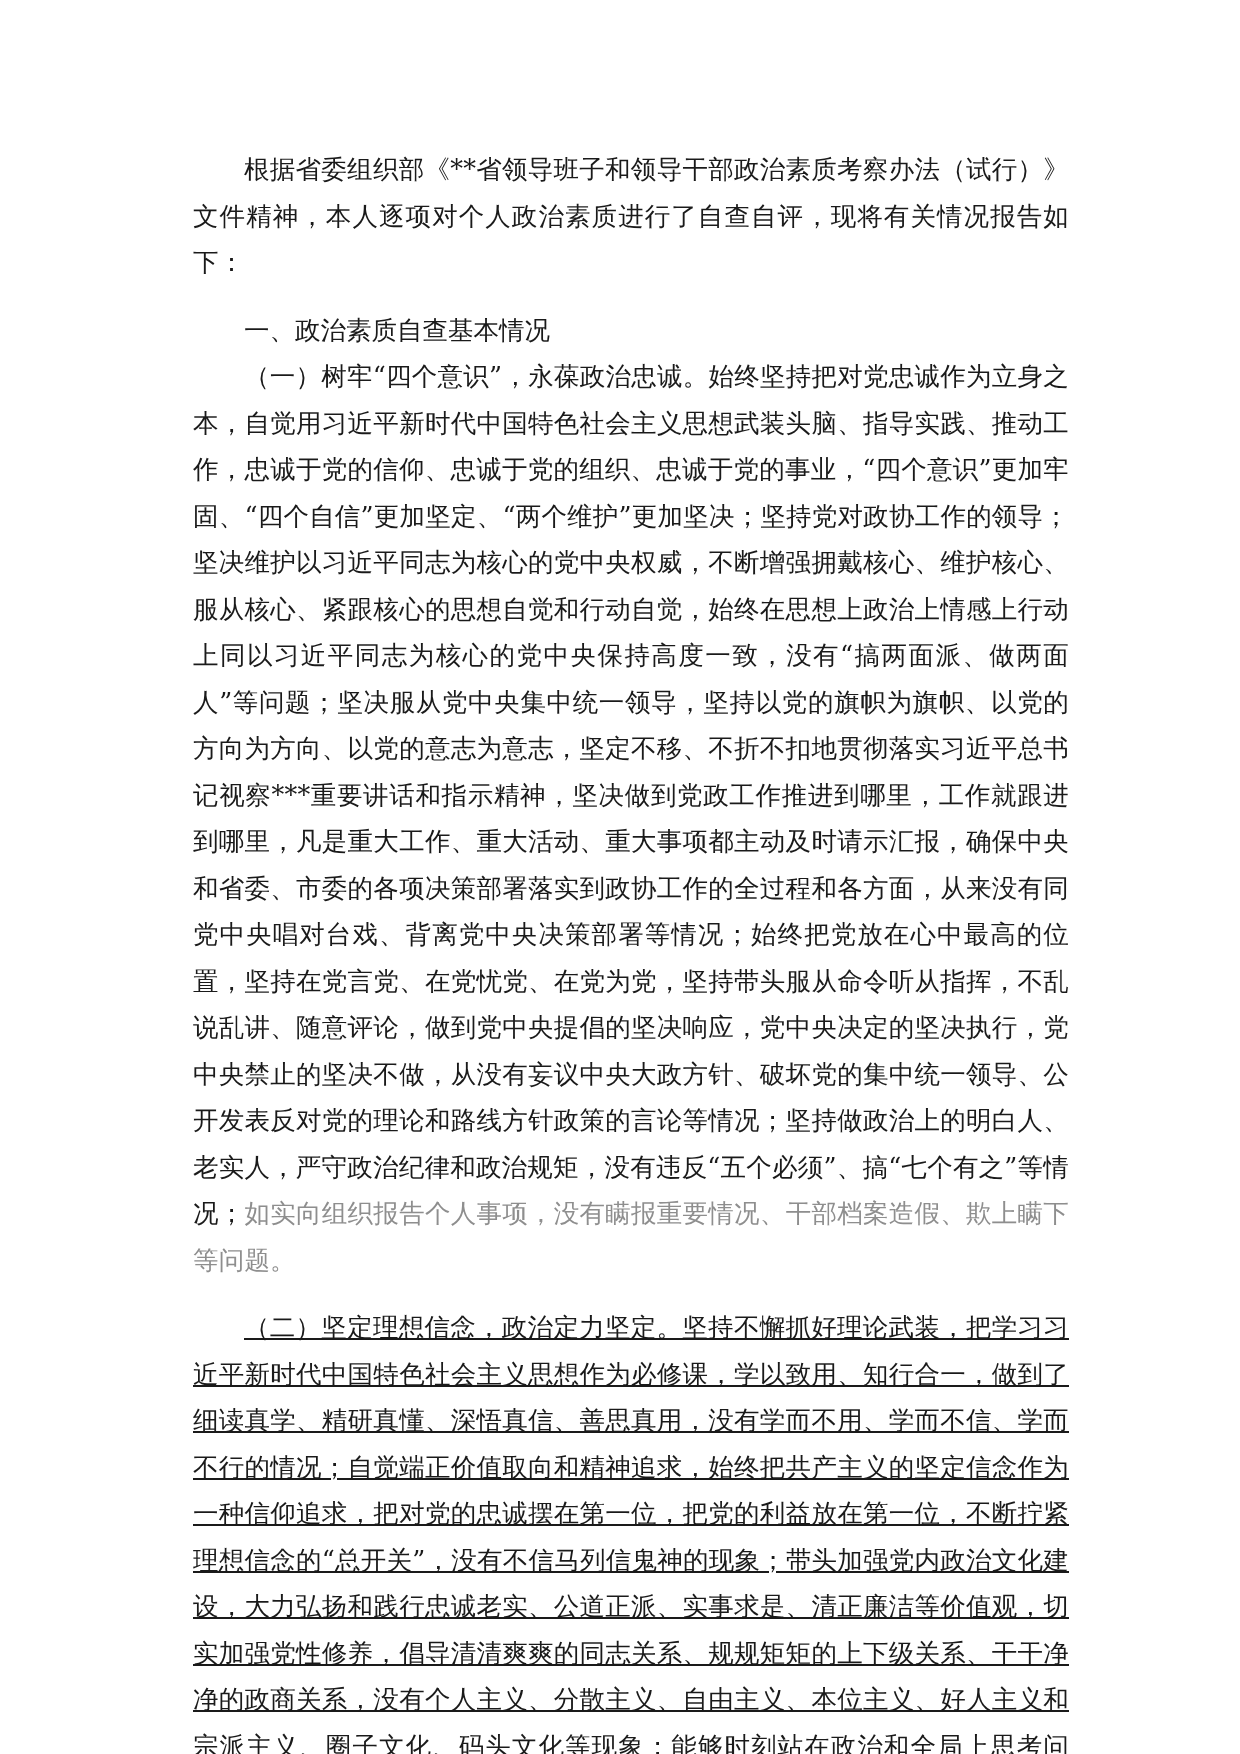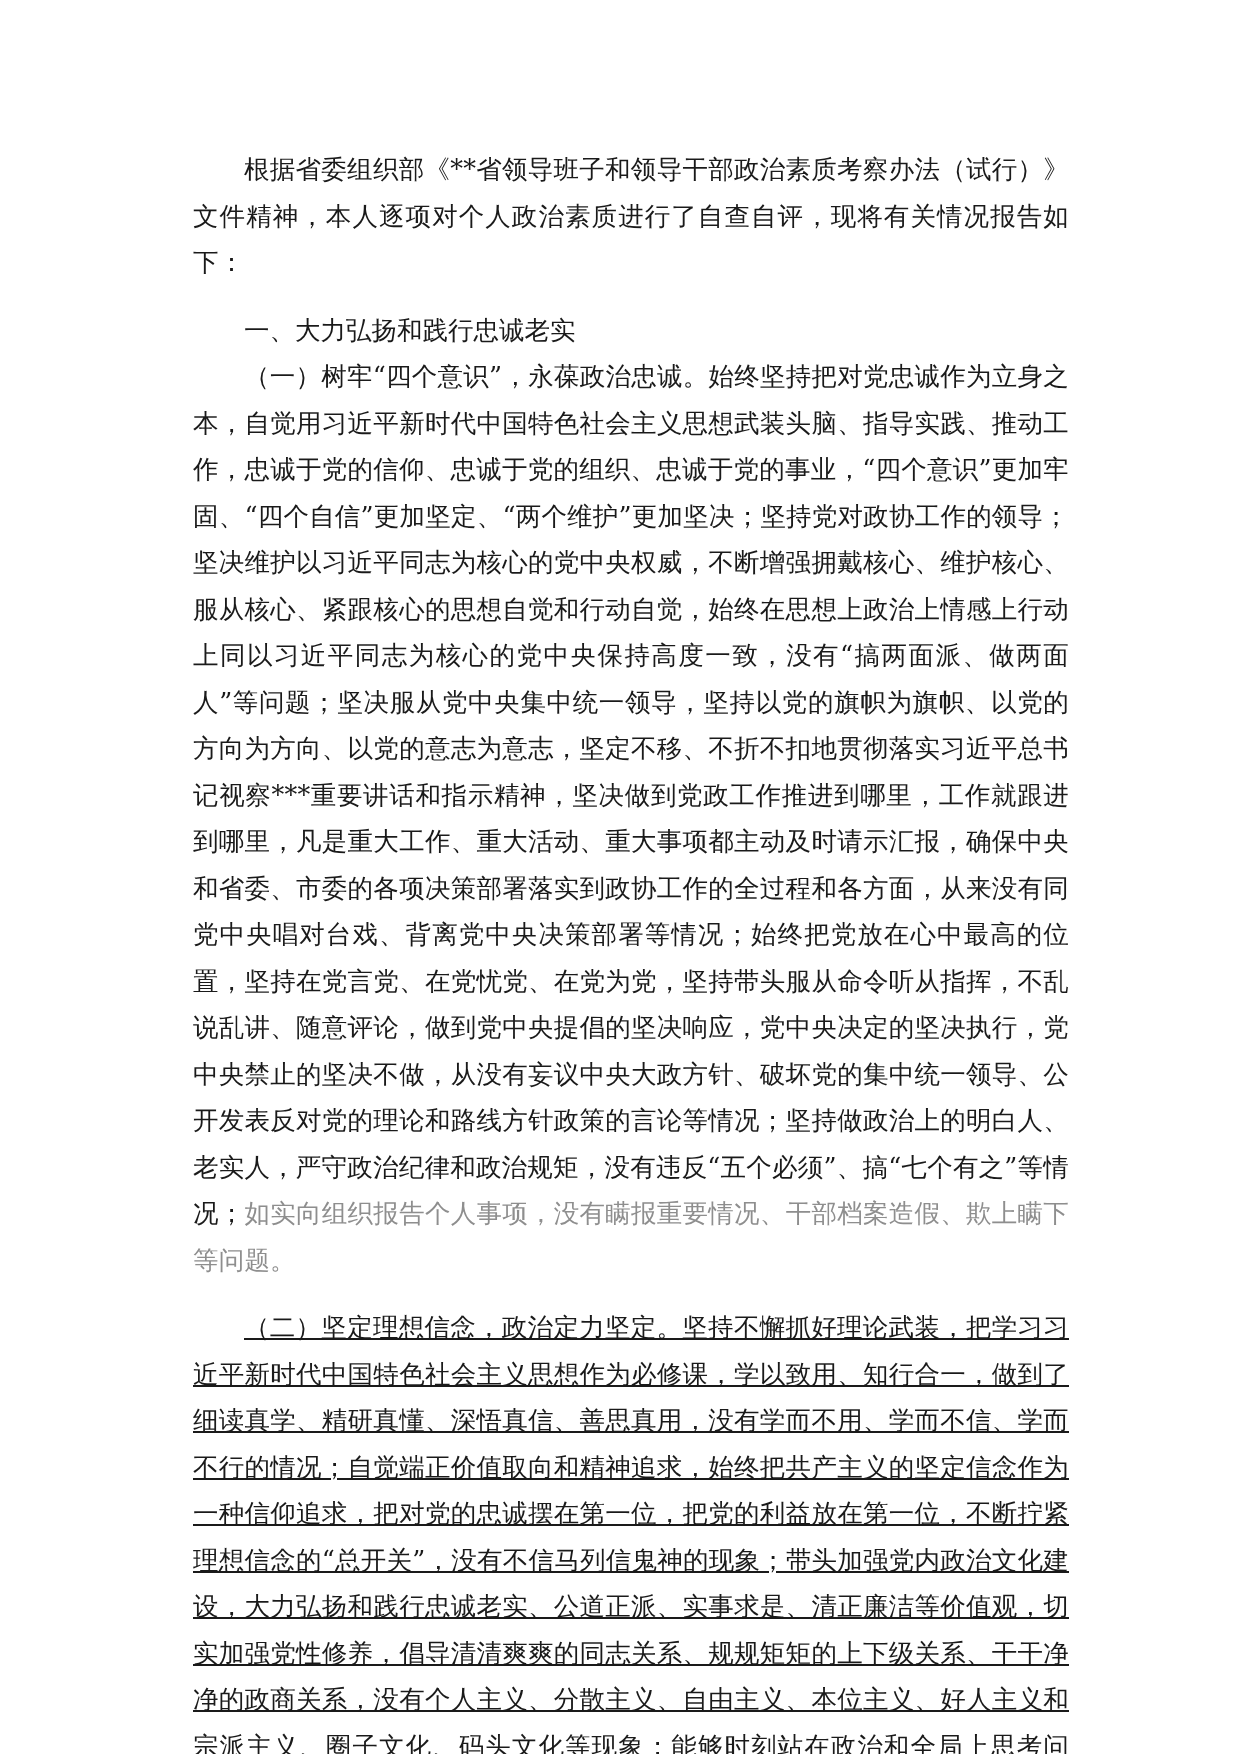--- a/index.html
+++ b/index.html
@@ -52,21 +52,21 @@
   }
 </style>
 </head>
 <body>
 
 <div class="page">
   <div class="content">
 
     <p class="para">根据省委组织部《**省领导班子和领导干部政治素质考察办法（试行）》文件精神，本人逐项对个人政治素质进行了自查自评，现将有关情况报告如下：</p>
 
-    <p class="heading">一、大力弘扬和践行忠诚老实</p>
+    <p class="heading">一、政治素质自查基本情况</p>
 
 
     <p class="para"><span>（一）树牢“四个意识”，永葆政治忠诚。始终坚持把对党忠诚作为立身之本，自觉用习近平新时代中国特色社会主义思想武装头脑、指导实践、推动工作，忠诚于党的信仰、忠诚于党的组织、忠诚于党的事业，“四个意识”更加牢固、“四个自信”更加坚定、“两个维护”更加坚决；坚持党对政协工作的领导；坚决维护以习近平同志为核心的党中央权威，不断增强拥戴核心、维护核心、服从核心、紧跟核心的思想自觉和行动自觉，始终在思想上政治上情感上行动上同以习近平同志为核心的党中央保持高度一致，没有“搞两面派、做两面人”等问题；坚决服从党中央集中统一领导，坚持以党的旗帜为旗帜、以党的方向为方向、以党的意志为意志，坚定不移、不折不扣地贯彻落实习近平总书记视察***重要讲话和指示精神，坚决做到党政工作推进到哪里，工作就跟进到哪里，凡是重大工作、重大活动、重大事项都主动及时请示汇报，确保中央和省委、市委的各项决策部署落实到政协工作的全过程和各方面，从来没有同党中央唱对台戏、背离党中央决策部署等情况；始终把党放在心中最高的位置，坚持在党言党、在党忧党、在党为党，坚持带头服从命令听从指挥，不乱说乱讲、随意评论，做到党中央提倡的坚决响应，党中央决定的坚决执行，党中央禁止的坚决不做，从没有妄议中央大政方针、破坏党的集中统一领导、公开发表反对党的理论和路线方针政策的言论等情况；坚持做政治上的明白人、老实人，严守政治纪律和政治规矩，没有违反“五个必须”、搞“七个有之”等情况；</span><span class="faded">如实向组织报告个人事项，没有瞒报重要情况、干部档案造假、欺上瞒下等问题。</span></p>
 
     <p class="para">（二）坚定理想信念，政治定力坚定。坚持不懈抓好理论武装，把学习习近平新时代中国特色社会主义思想作为必修课，学以致用、知行合一，做到了细读真学、精研真懂、深悟真信、善思真用，没有学而不用、学而不信、学而不行的情况；自觉端正价值取向和精神追求，始终把共产主义的坚定信念作为一种信仰追求，把对党的忠诚摆在第一位，把党的利益放在第一位，不断拧紧理想信念的“总开关”，没有不信马列信鬼神的现象；带头加强党内政治文化建设，大力弘扬和践行忠诚老实、公道正派、实事求是、清正廉洁等价值观，切实加强党性修养，倡导清清爽爽的同志关系、规规矩矩的上下级关系、干干净净的政商关系，没有个人主义、分散主义、自由主义、本位主义、好人主义和宗派主义、圈子文化、码头文化等现象；能够时刻站在政治和全局上思考问题，保持政治视野的前瞻性、政治眼光的敏锐性、政治立场的坚定性，面对敏感事件、敏感问题态度坚决、立场坚定、敢于斗争，没有无动于衷、置身事外、见风使舵、投机钻营、当“骑墙派”“官油子”等情况。</p>
 
   </div>
 </div>
 
 </body></html>

